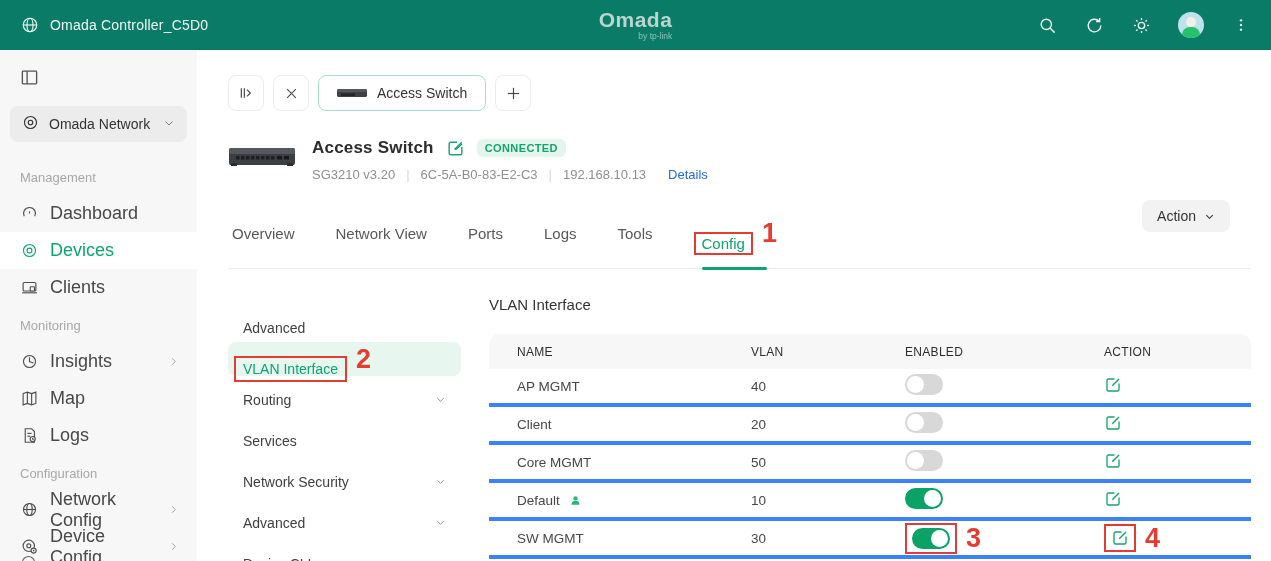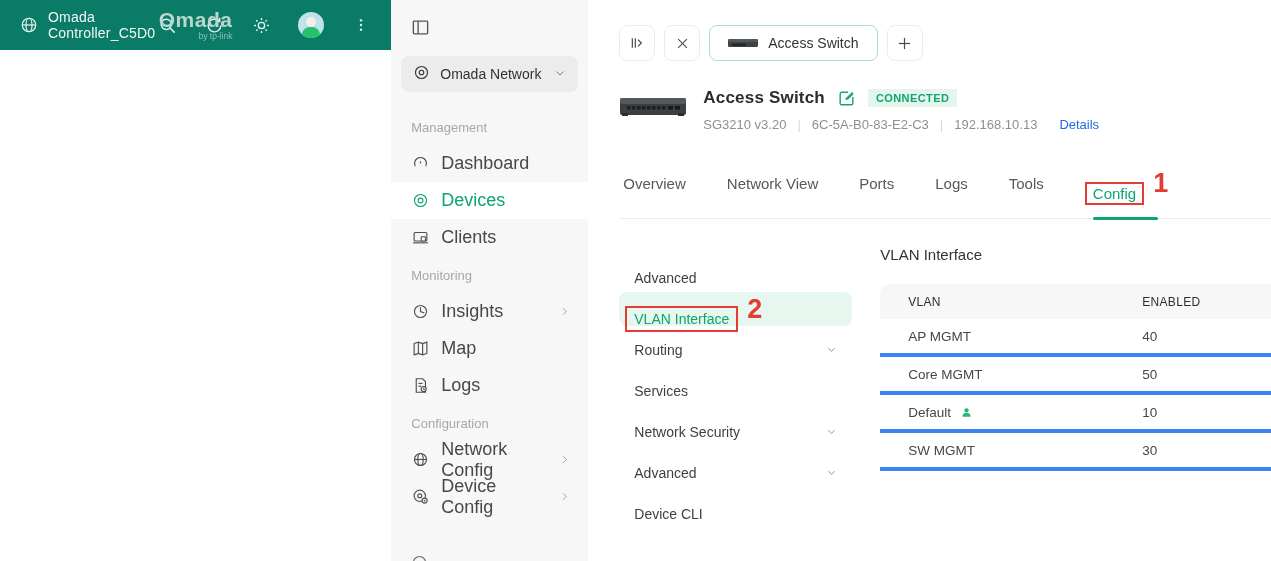--- a/index.html
+++ b/index.html
@@ -1,18 +1,18 @@
 <!DOCTYPE html>
 <html><head>
 <meta charset="utf-8">
 <style>
   * { margin:0; padding:0; box-sizing:border-box; }
   html,body { width:1271px; height:561px; overflow:hidden; }
   body { font-family:"Liberation Sans","DejaVu Sans",sans-serif; background:#fff; color:#3c3c3c; }
-  .app { width:1271px; height:561px; display:flex; flex-direction:row; }
+  .app { width:1271px; height:561px; display:flex; flex-direction:column; }
 
   
   .topbar { height:50px; background:#0a7b67; display:flex; align-items:center; padding:0 20px; position:relative; flex:0 0 50px; }
   .tb-left { display:flex; align-items:center; gap:10px; color:#e9f2ef; }
   .tb-title { font-size:14px; color:#f2f7f5; letter-spacing:.2px; }
   .tb-logo { position:absolute; left:50%; top:50%; transform:translate(-50%,-50%); text-align:center; line-height:1; }
   .tb-logo .big { font-size:21px; font-weight:700; color:#b9d6cf; letter-spacing:.5px; }
   .tb-logo .small { font-size:8.5px; color:#8fc0b4; margin-top:2px; text-align:right; }
   .tb-right { margin-left:auto; display:flex; align-items:center; gap:27px; color:#eef5f3; }
   .tb-icon { width:20px; height:20px; display:flex; align-items:center; justify-content:center; cursor:pointer; }
@@ -42,21 +42,21 @@
   .tabbar { display:flex; align-items:center; gap:9px; }
   .sq-btn { width:36px; height:36px; background:#fff; border:1px solid #ececec; border-radius:8px; display:flex; align-items:center; justify-content:center; color:#4a4a4a; cursor:pointer; }
   .dev-tab { height:36px; border:1px solid #a5e0c5; border-radius:8px; background:#fff; display:flex; align-items:center; gap:10px; padding:0 18px; font-size:14px; color:#333; cursor:pointer; }
 
   .dev-head { margin-top:27px; display:flex; align-items:flex-start; }
   .dev-img { margin-top:3px; }
   .dev-info { margin-left:16px; }
   .dev-line1 { display:flex; align-items:center; gap:12px; }
   .dev-name { font-size:17px; font-weight:700; color:#2c2c2c; letter-spacing:.2px; }
   .edit-ic { color:#16a56b; cursor:pointer; display:flex; }
-  .badge { background:#e3f5ec; color:#12a56e; font-size:11px; font-weight:700; letter-spacing:.4px; padding:3px 8px; border-radius:0; }
+  .badge { background:#e3f5ec; color:#12a56e; font-size:11px; font-weight:700; letter-spacing:.4px; padding:3px 8px; border-radius:6px; }
   .dev-line2 { margin-top:9px; font-size:13px; color:#8f8f8f; display:flex; align-items:center; }
   .sep { color:#d9d9d9; padding:0 11px; }
   .details { color:#2569e6; margin-left:22px; cursor:pointer; }
   .action-btn { position:absolute; right:41px; top:150px; background:#f2f2f2; border:none; border-radius:8px; padding:8px 15px; font-size:14px; color:#333; display:flex; align-items:center; gap:8px; cursor:pointer; font-family:inherit; }
 
   .tabs { margin-top:30px; display:flex; align-items:center; gap:41px; border-bottom:1px solid #ececec; padding:0 0 13px 4px; font-size:15px; color:#585858; }
   .tab { cursor:pointer; }
   .tab-config-wrap { position:relative; display:flex; align-items:center; }
   .anno-box { border:2px solid #e23c33; padding:1px 6px; display:inline-flex; align-items:center;margin-top:20px; }
   .tab-config { color:#0ca56e; }
@@ -414,39 +414,53 @@
           </div>
           <div class="sn-item">
             <span>Device CLI</span>
           </div>
         </div>
 
         <div class="pane">
           <div class="pane-title">VLAN Interface</div>
           <div class="tbl">
             <div class="thead">
+              <div>NAME</div>
               <div>VLAN</div>
               <div>ENABLED</div>
               <div>ACTION</div>
             </div>
 
             <div class="trow">
               <div class="cell-name">
                   <span>AP MGMT</span>
                 </div>
               <div>40</div>
               <div><span class="toggle" data-state="off"></span></div>
               <div><span class="action-ic">
                     <svg width="18" height="18" viewBox="0 0 24 24" fill="none" stroke="currentColor" stroke-width="1.8">
                       <path d="M14 4H6a2 2 0 0 0-2 2v12a2 2 0 0 0 2 2h12a2 2 0 0 0 2-2v-8"></path>
                       <path d="M11 13L20 4"></path>
                     </svg>
                   </span></div>
             </div>
 
+            <div class="trow">
+              <div class="cell-name">
+                  <span>Client</span>
+                </div>
+              <div>20</div>
+              <div><span class="toggle" data-state="off"></span></div>
+              <div><span class="action-ic">
+                    <svg width="18" height="18" viewBox="0 0 24 24" fill="none" stroke="currentColor" stroke-width="1.8">
+                      <path d="M14 4H6a2 2 0 0 0-2 2v12a2 2 0 0 0 2 2h12a2 2 0 0 0 2-2v-8"></path>
+                      <path d="M11 13L20 4"></path>
+                    </svg>
+                  </span></div>
+            </div>
 
             <div class="trow">
               <div class="cell-name">
                   <span>Core MGMT</span>
                 </div>
               <div>50</div>
               <div><span class="toggle" data-state="off"></span></div>
               <div><span class="action-ic">
                     <svg width="18" height="18" viewBox="0 0 24 24" fill="none" stroke="currentColor" stroke-width="1.8">
                       <path d="M14 4H6a2 2 0 0 0-2 2v12a2 2 0 0 0 2 2h12a2 2 0 0 0 2-2v-8"></path>

